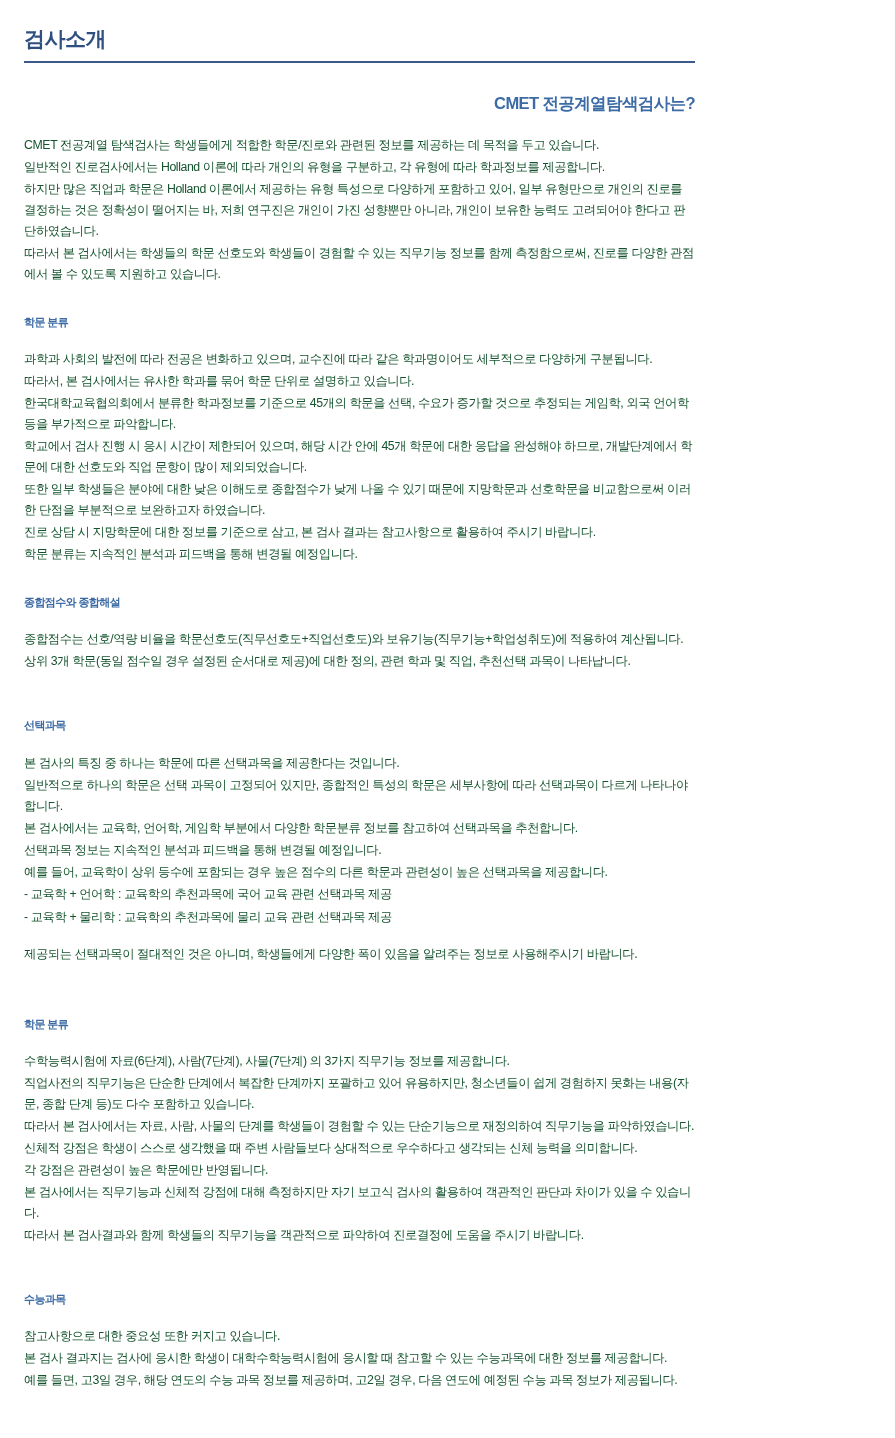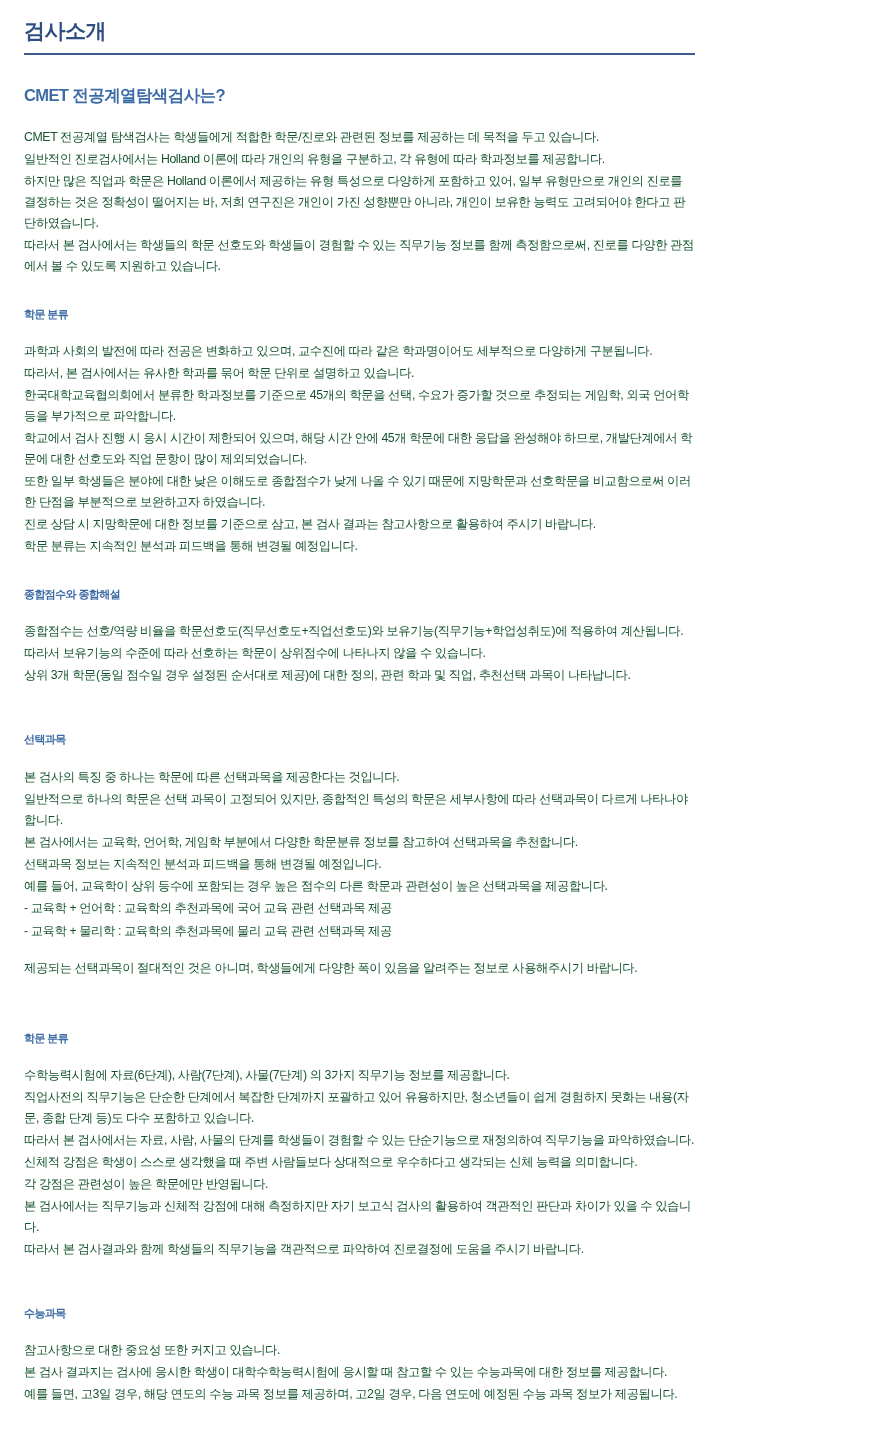--- a/index.html
+++ b/index.html
@@ -10,21 +10,21 @@
   body {
     width: 895px;
     min-height: 1438px;
     font-family: "Liberation Sans", sans-serif;
     color: #333333;
     -webkit-font-smoothing: antialiased;
   }
   .page {
     width: 719px;
     box-sizing: border-box;
-    padding: 0 24px 0 24px;
+    padding: 8px 24px 0 24px;
   }
   
   .page-title-wrap {
     padding: 18px 0 10px 0;
     border-bottom: 2px solid #3c5a8a;
     margin-bottom: 30px;
   }
   .page-title {
     font-size: 21px;
     font-weight: bold;
@@ -39,20 +39,21 @@
   .section-heading {
     font-size: 11px;
     font-weight: bold;
     color: #3d6ba5;
     letter-spacing: -0.6px;
     margin: 0 0 20px 0;
     line-height: 1.3;
   }
   .section-heading.first {
     font-size: 16.5px;
+    text-align: right;
   }
   .body-lines {
     font-size: 12.3px;
     line-height: 21px;
     color: #14532d;
     letter-spacing: -0.4px;
   }
   .body-lines p {
     margin: 0 0 1px 0;
   }
@@ -94,21 +95,20 @@
       <p>또한 일부 학생들은 분야에 대한 낮은 이해도로 종합점수가 낮게 나올 수 있기 때문에 지망학문과 선호학문을 비교함으로써 이러한 단점을 부분적으로 보완하고자 하였습니다.</p>
       <p>진로 상담 시 지망학문에 대한 정보를 기준으로 삼고, 본 검사 결과는 참고사항으로 활용하여 주시기 바랍니다.</p>
       <p>학문 분류는 지속적인 분석과 피드백을 통해 변경될 예정입니다.</p>
     </div>
   </div>
 
   <div class="section">
     <h2 class="section-heading">종합점수와 종합해설</h2>
     <div class="body-lines">
       <p>종합점수는 선호/역량 비율을 학문선호도(직무선호도+직업선호도)와 보유기능(직무기능+학업성취도)에 적용하여 계산됩니다.</p>
-      <p>따라서 보유기능의 수준에 따라 선호하는 학문이 상위점수에 나타나지 않을 수 있습니다.</p>
       <p>상위 3개 학문(동일 점수일 경우 설정된 순서대로 제공)에 대한 정의, 관련 학과 및 직업, 추천선택 과목이 나타납니다.</p>
     </div>
   </div>
 
   <div class="spacer-16"></div>
 
   <div class="section">
     <h2 class="section-heading">선택과목</h2>
     <div class="body-lines">
       <p>본 검사의 특징 중 하나는 학문에 따른 선택과목을 제공한다는 것입니다.</p>

